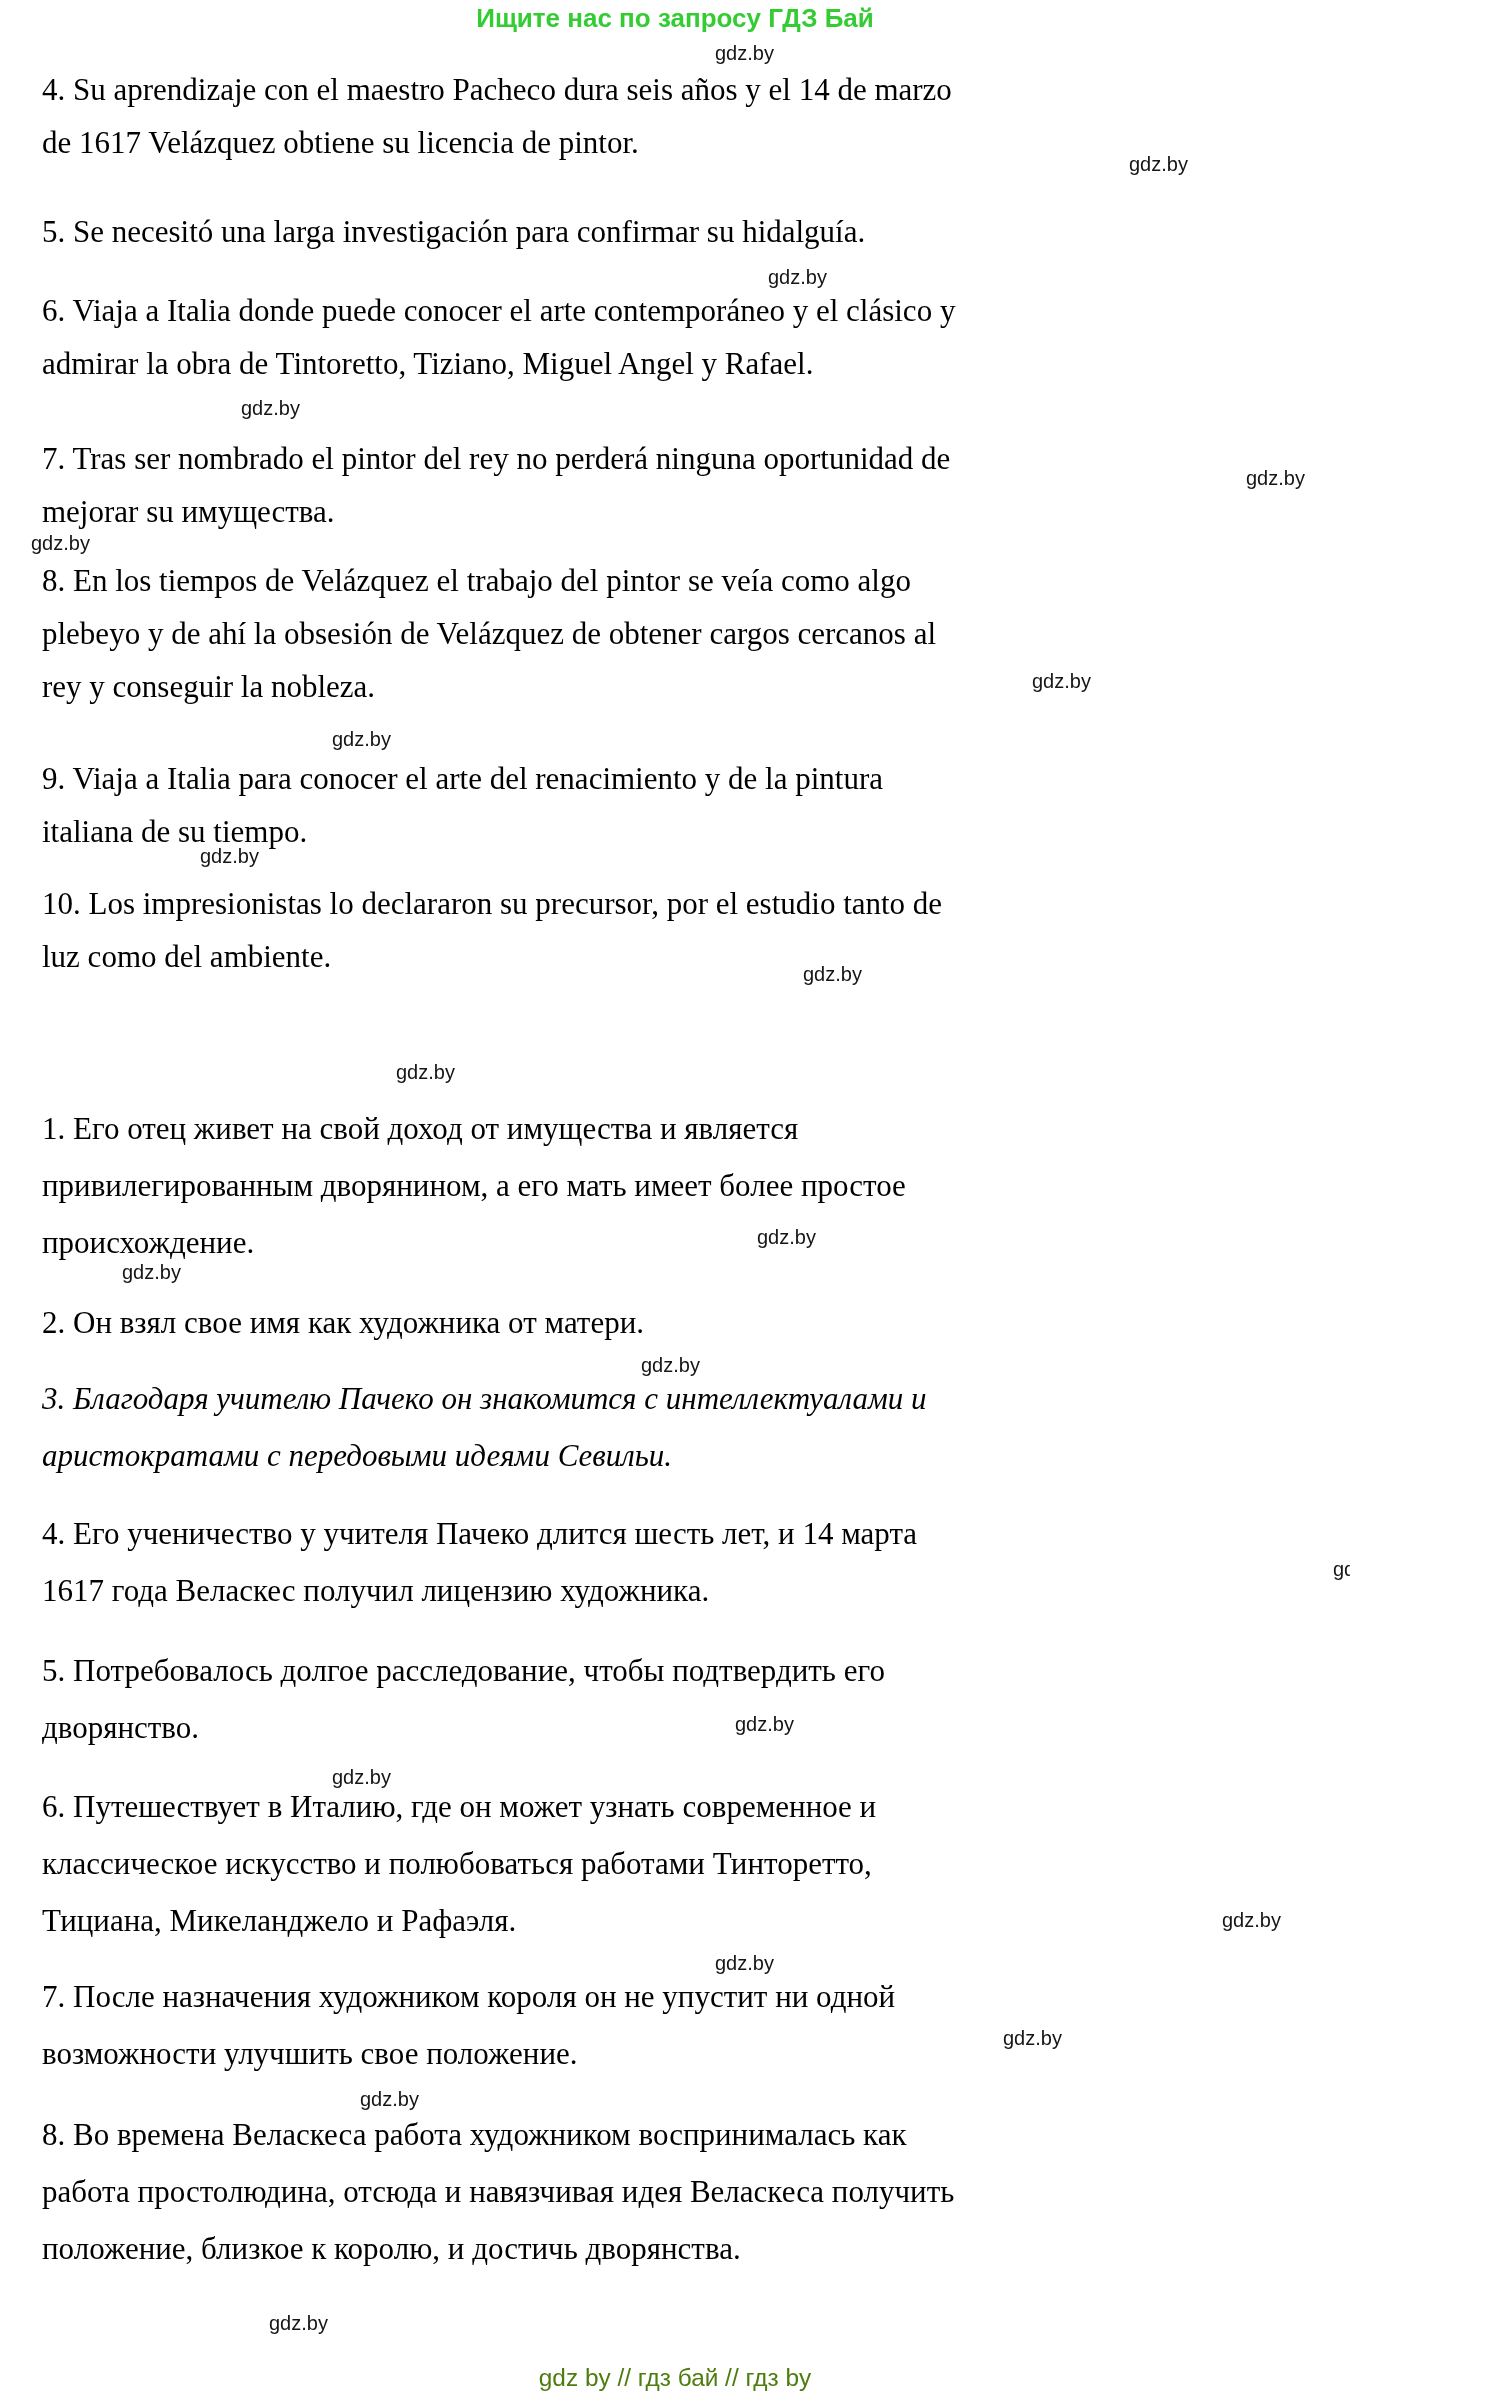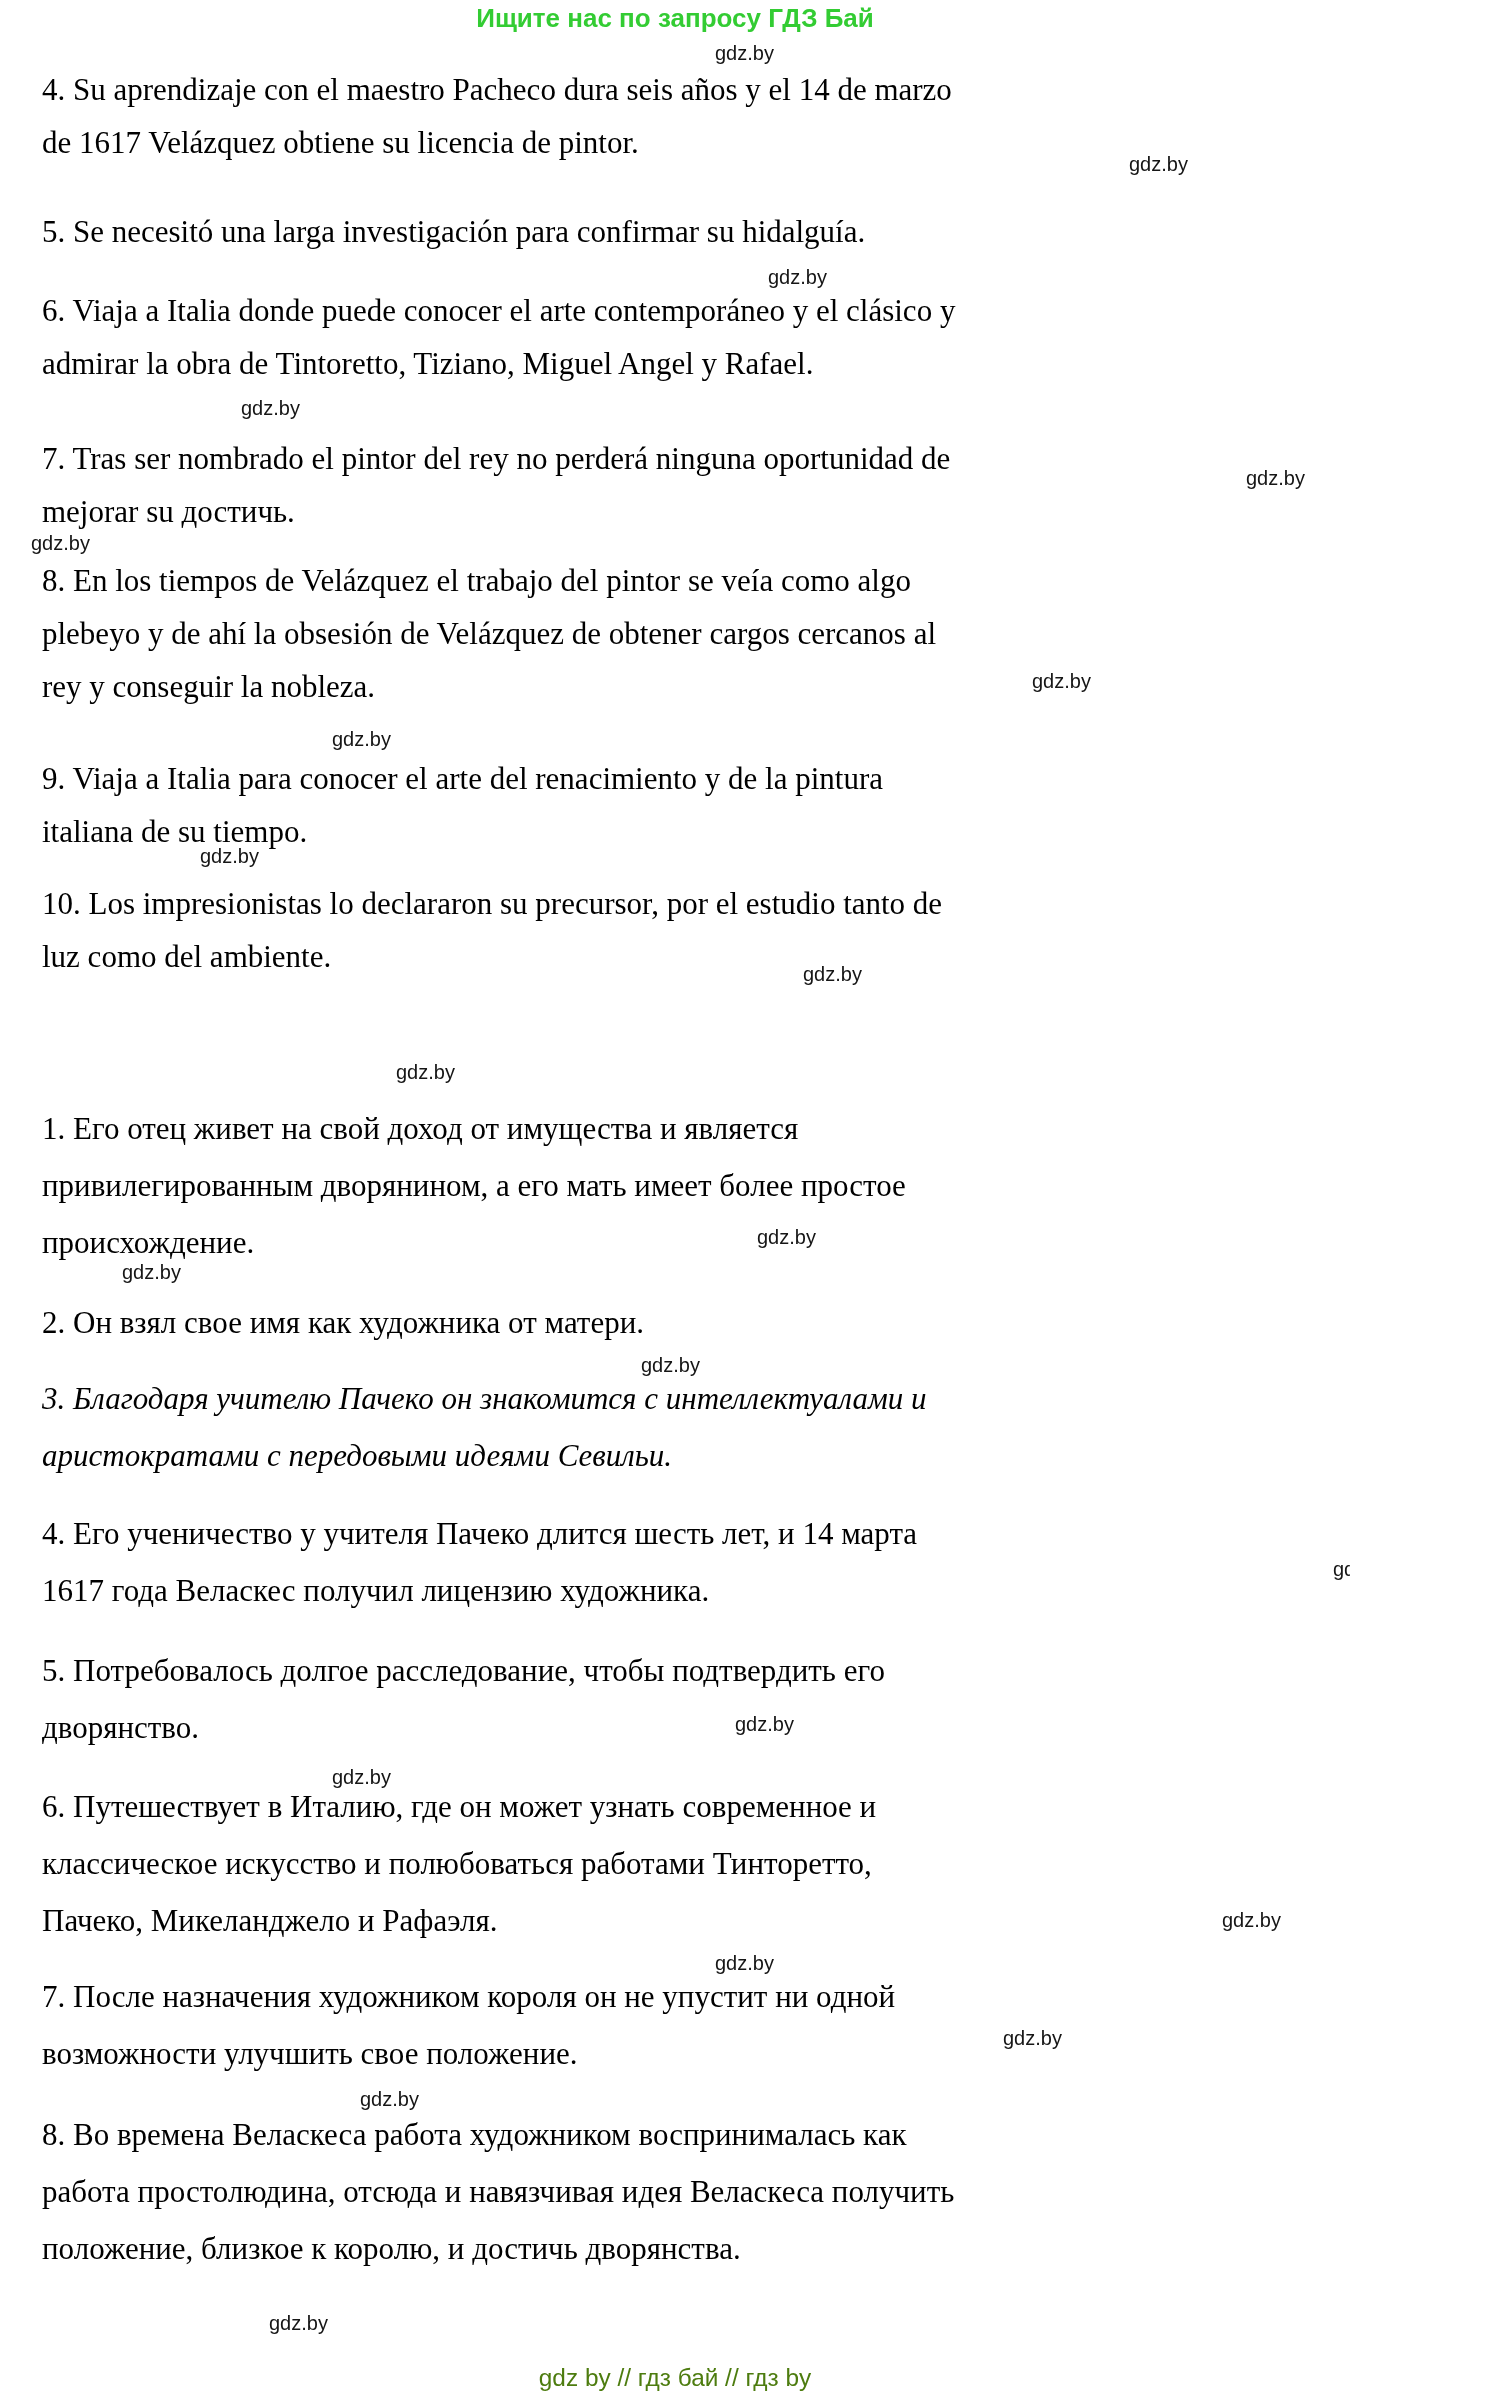--- a/index.html
+++ b/index.html
@@ -82,21 +82,21 @@
   </div>
   <div class="para es" style="top:205px;">
     <span class="ln">5. Se necesitó una larga investigación para confirmar su hidalguía.</span>
   </div>
   <div class="para es" style="top:284px;">
     <span class="ln">6. Viaja a Italia donde puede conocer el arte contemporáneo y el clásico y</span>
     <span class="ln">admirar la obra de Tintoretto, Tiziano, Miguel Angel y Rafael.</span>
   </div>
   <div class="para es" style="top:432px;">
     <span class="ln">7. Tras ser nombrado el pintor del rey no perderá ninguna oportunidad de</span>
-    <span class="ln">mejorar su достичь.</span>
+    <span class="ln">mejorar su имущества.</span>
   </div>
   <div class="para es" style="top:554px;">
     <span class="ln">8. En los tiempos de Velázquez el trabajo del pintor se veía como algo</span>
     <span class="ln">plebeyo y de ahí la obsesión de Velázquez de obtener cargos cercanos al</span>
     <span class="ln">rey y conseguir la nobleza.</span>
   </div>
   <div class="para es" style="top:752px;">
     <span class="ln">9. Viaja a Italia para conocer el arte del renacimiento y de la pintura</span>
     <span class="ln">italiana de su tiempo.</span>
   </div>
@@ -121,21 +121,21 @@
     <span class="ln">4. Его ученичество у учителя Пачеко длится шесть лет, и 14 марта</span>
     <span class="ln">1617 года Веласкес получил лицензию художника.</span>
   </div>
   <div class="para ru" style="top:1642px;">
     <span class="ln">5. Потребовалось долгое расследование, чтобы подтвердить его</span>
     <span class="ln">дворянство.</span>
   </div>
   <div class="para ru" style="top:1778px;">
     <span class="ln">6. Путешествует в Италию, где он может узнать современное и</span>
     <span class="ln">классическое искусство и полюбоваться работами Тинторетто,</span>
-    <span class="ln">Пачеко, Микеланджело и Рафаэля.</span>
+    <span class="ln">Тициана, Микеланджело и Рафаэля.</span>
   </div>
   <div class="para ru" style="top:1968px;">
     <span class="ln">7. После назначения художником короля он не упустит ни одной</span>
     <span class="ln">возможности улучшить свое положение.</span>
   </div>
   <div class="para ru" style="top:2106px;">
     <span class="ln">8. Во времена Веласкеса работа художником воспринималась как</span>
     <span class="ln">работа простолюдина, отсюда и навязчивая идея Веласкеса получить</span>
     <span class="ln">положение, близкое к королю, и достичь дворянства.</span>
   </div>

